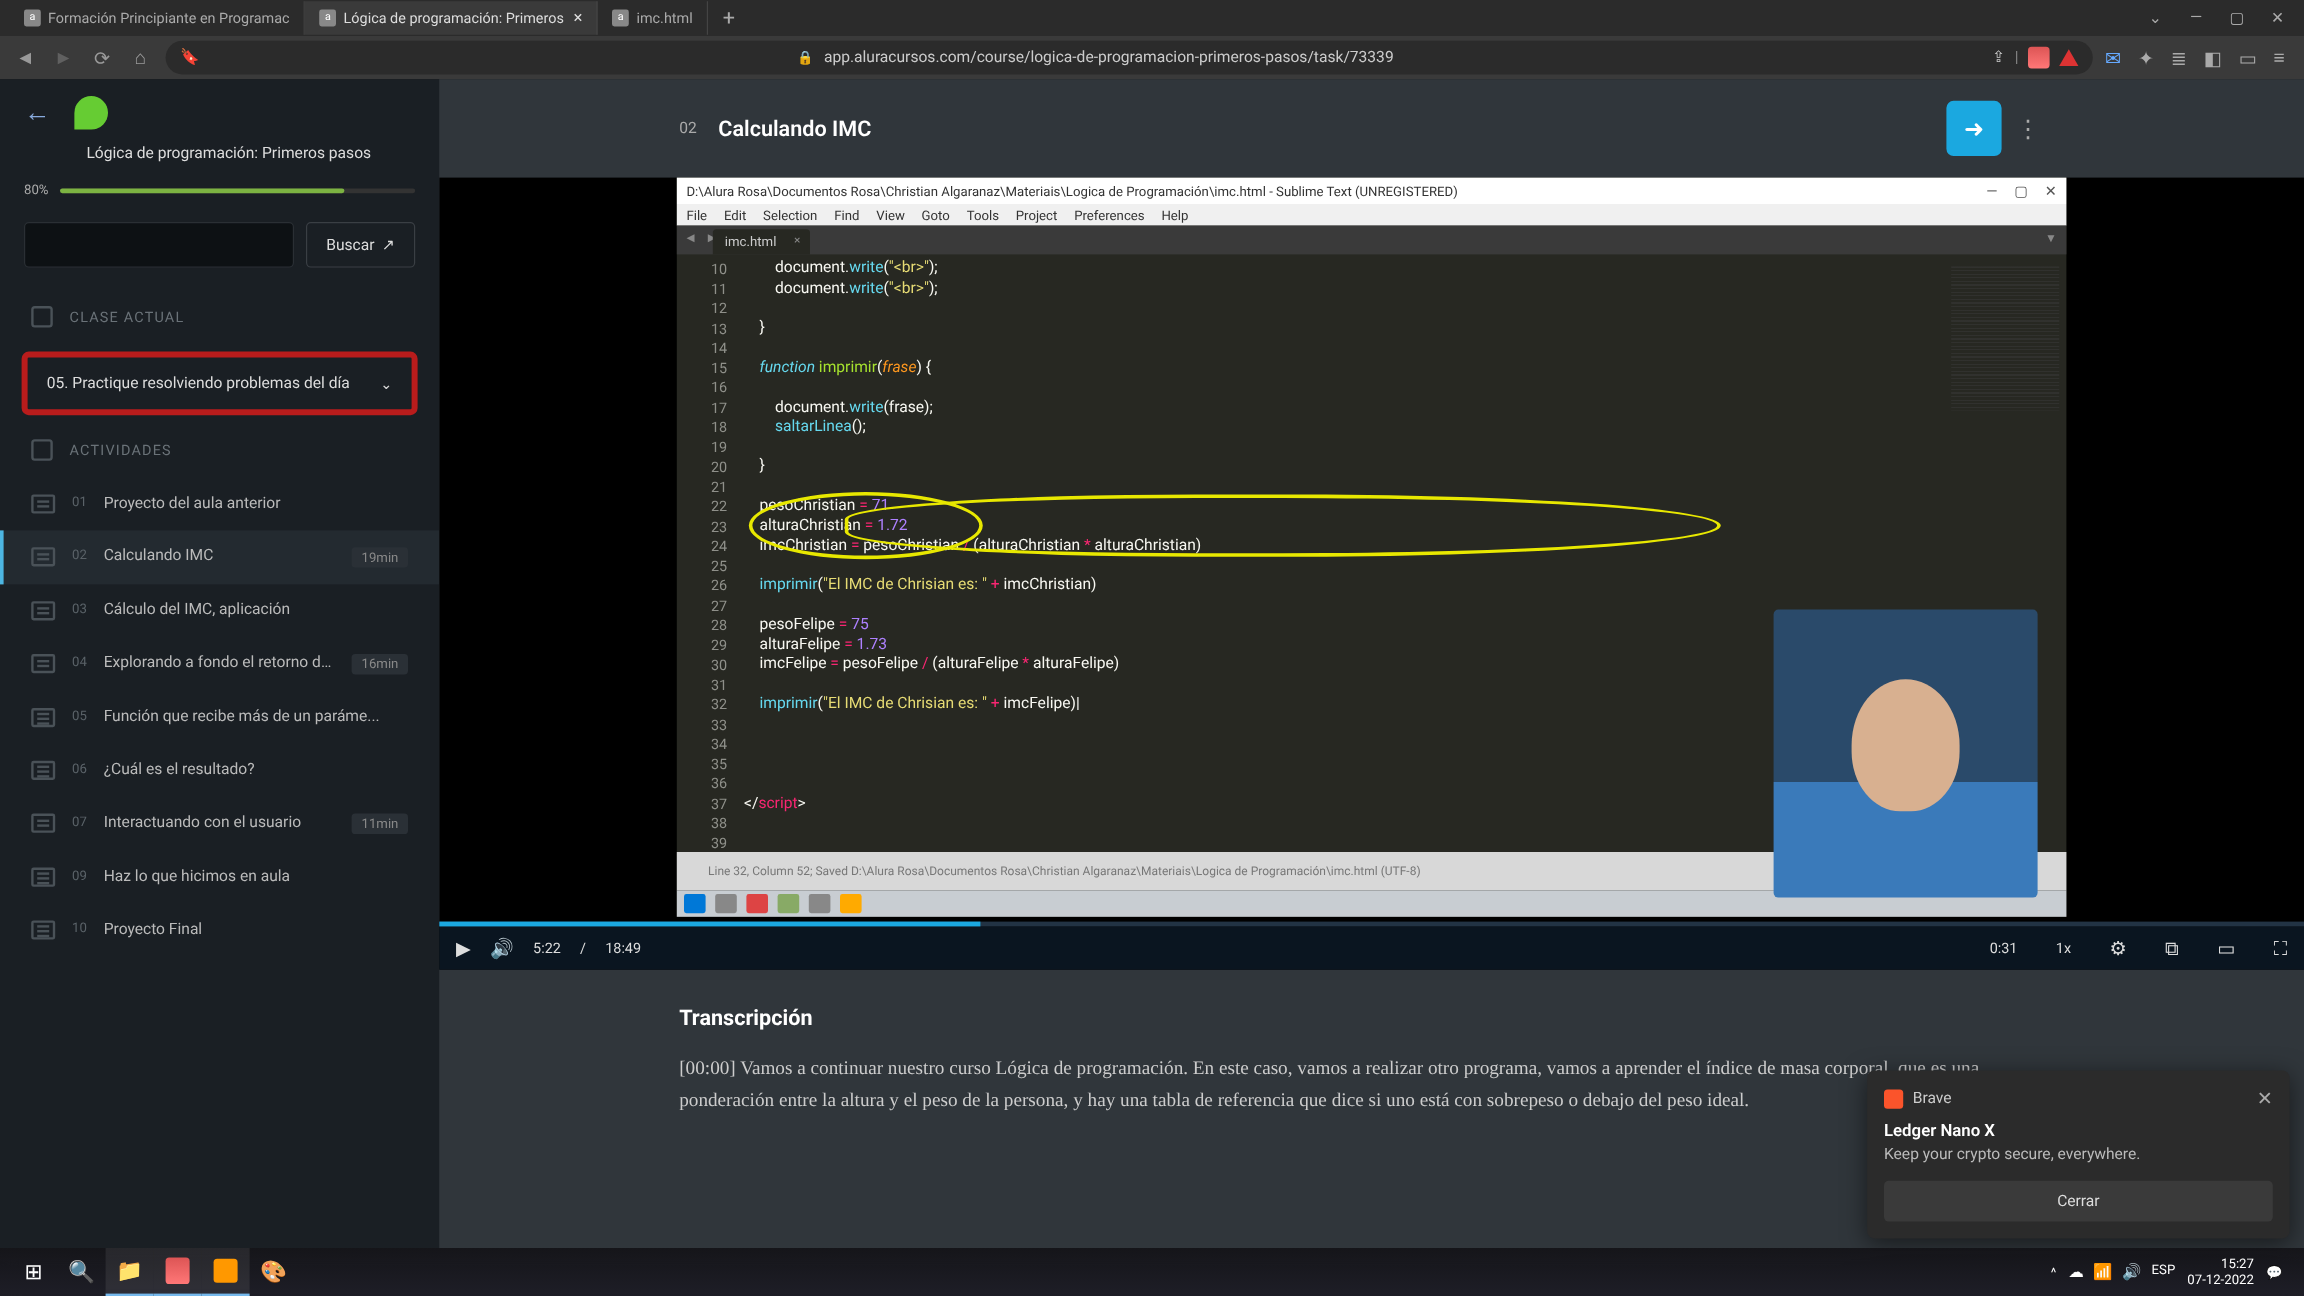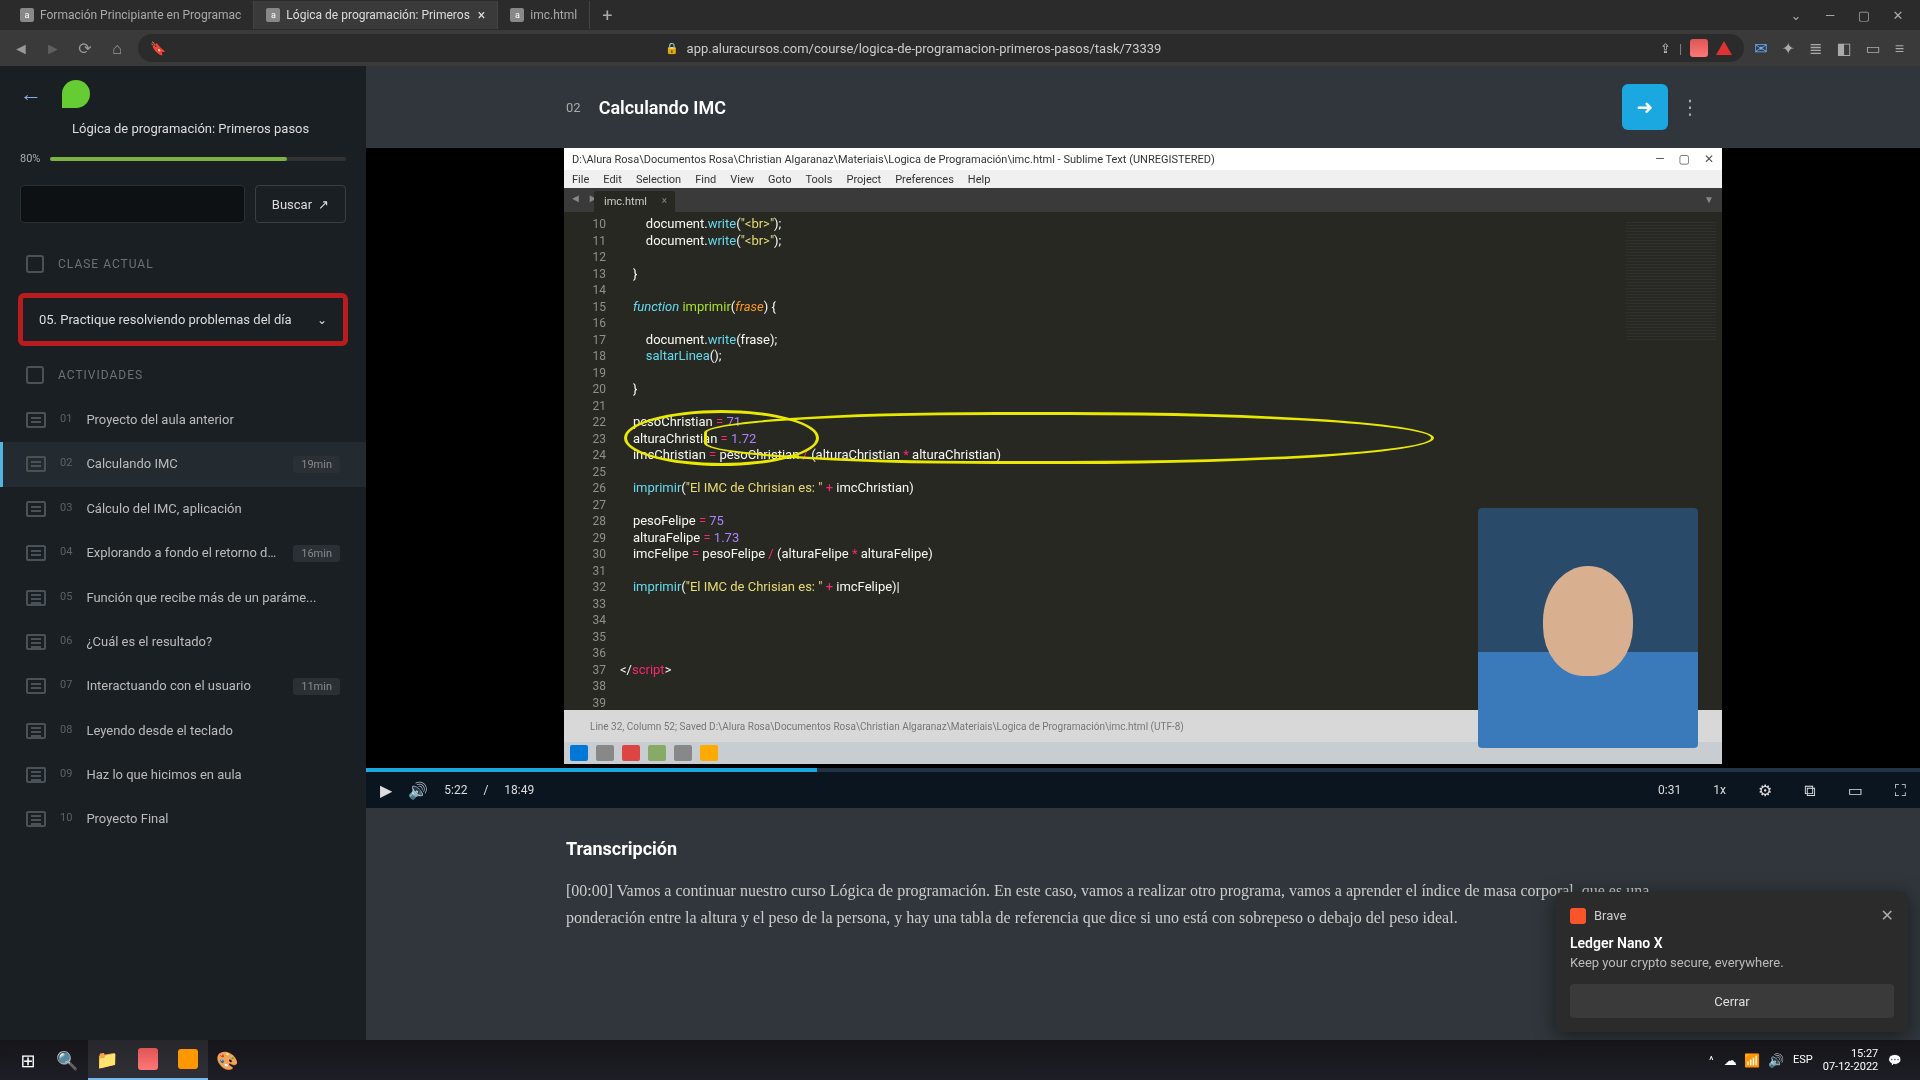--- a/index.html
+++ b/index.html
@@ -243,25 +243,20 @@
           <span class="activity-title">¿Cuál es el resultado?</span>
         </div>
         <div class="activity">
           <div class="activity-icon code"></div>
           <span class="activity-num">07</span>
           <span class="activity-title">Interactuando con el usuario</span>
           <span class="activity-dur">11min</span>
         </div>
         <div class="activity">
           <div class="activity-icon list"></div>
-          <span class="activity-num">08</span>
-          <span class="activity-title">Leyendo desde el teclado</span>
-        </div>
-        <div class="activity">
-          <div class="activity-icon list"></div>
           <span class="activity-num">09</span>
           <span class="activity-title">Haz lo que hicimos en aula</span>
         </div>
         <div class="activity">
           <div class="activity-icon list"></div>
           <span class="activity-num">10</span>
           <span class="activity-title">Proyecto Final</span>
         </div>
       </div>
   </div>

